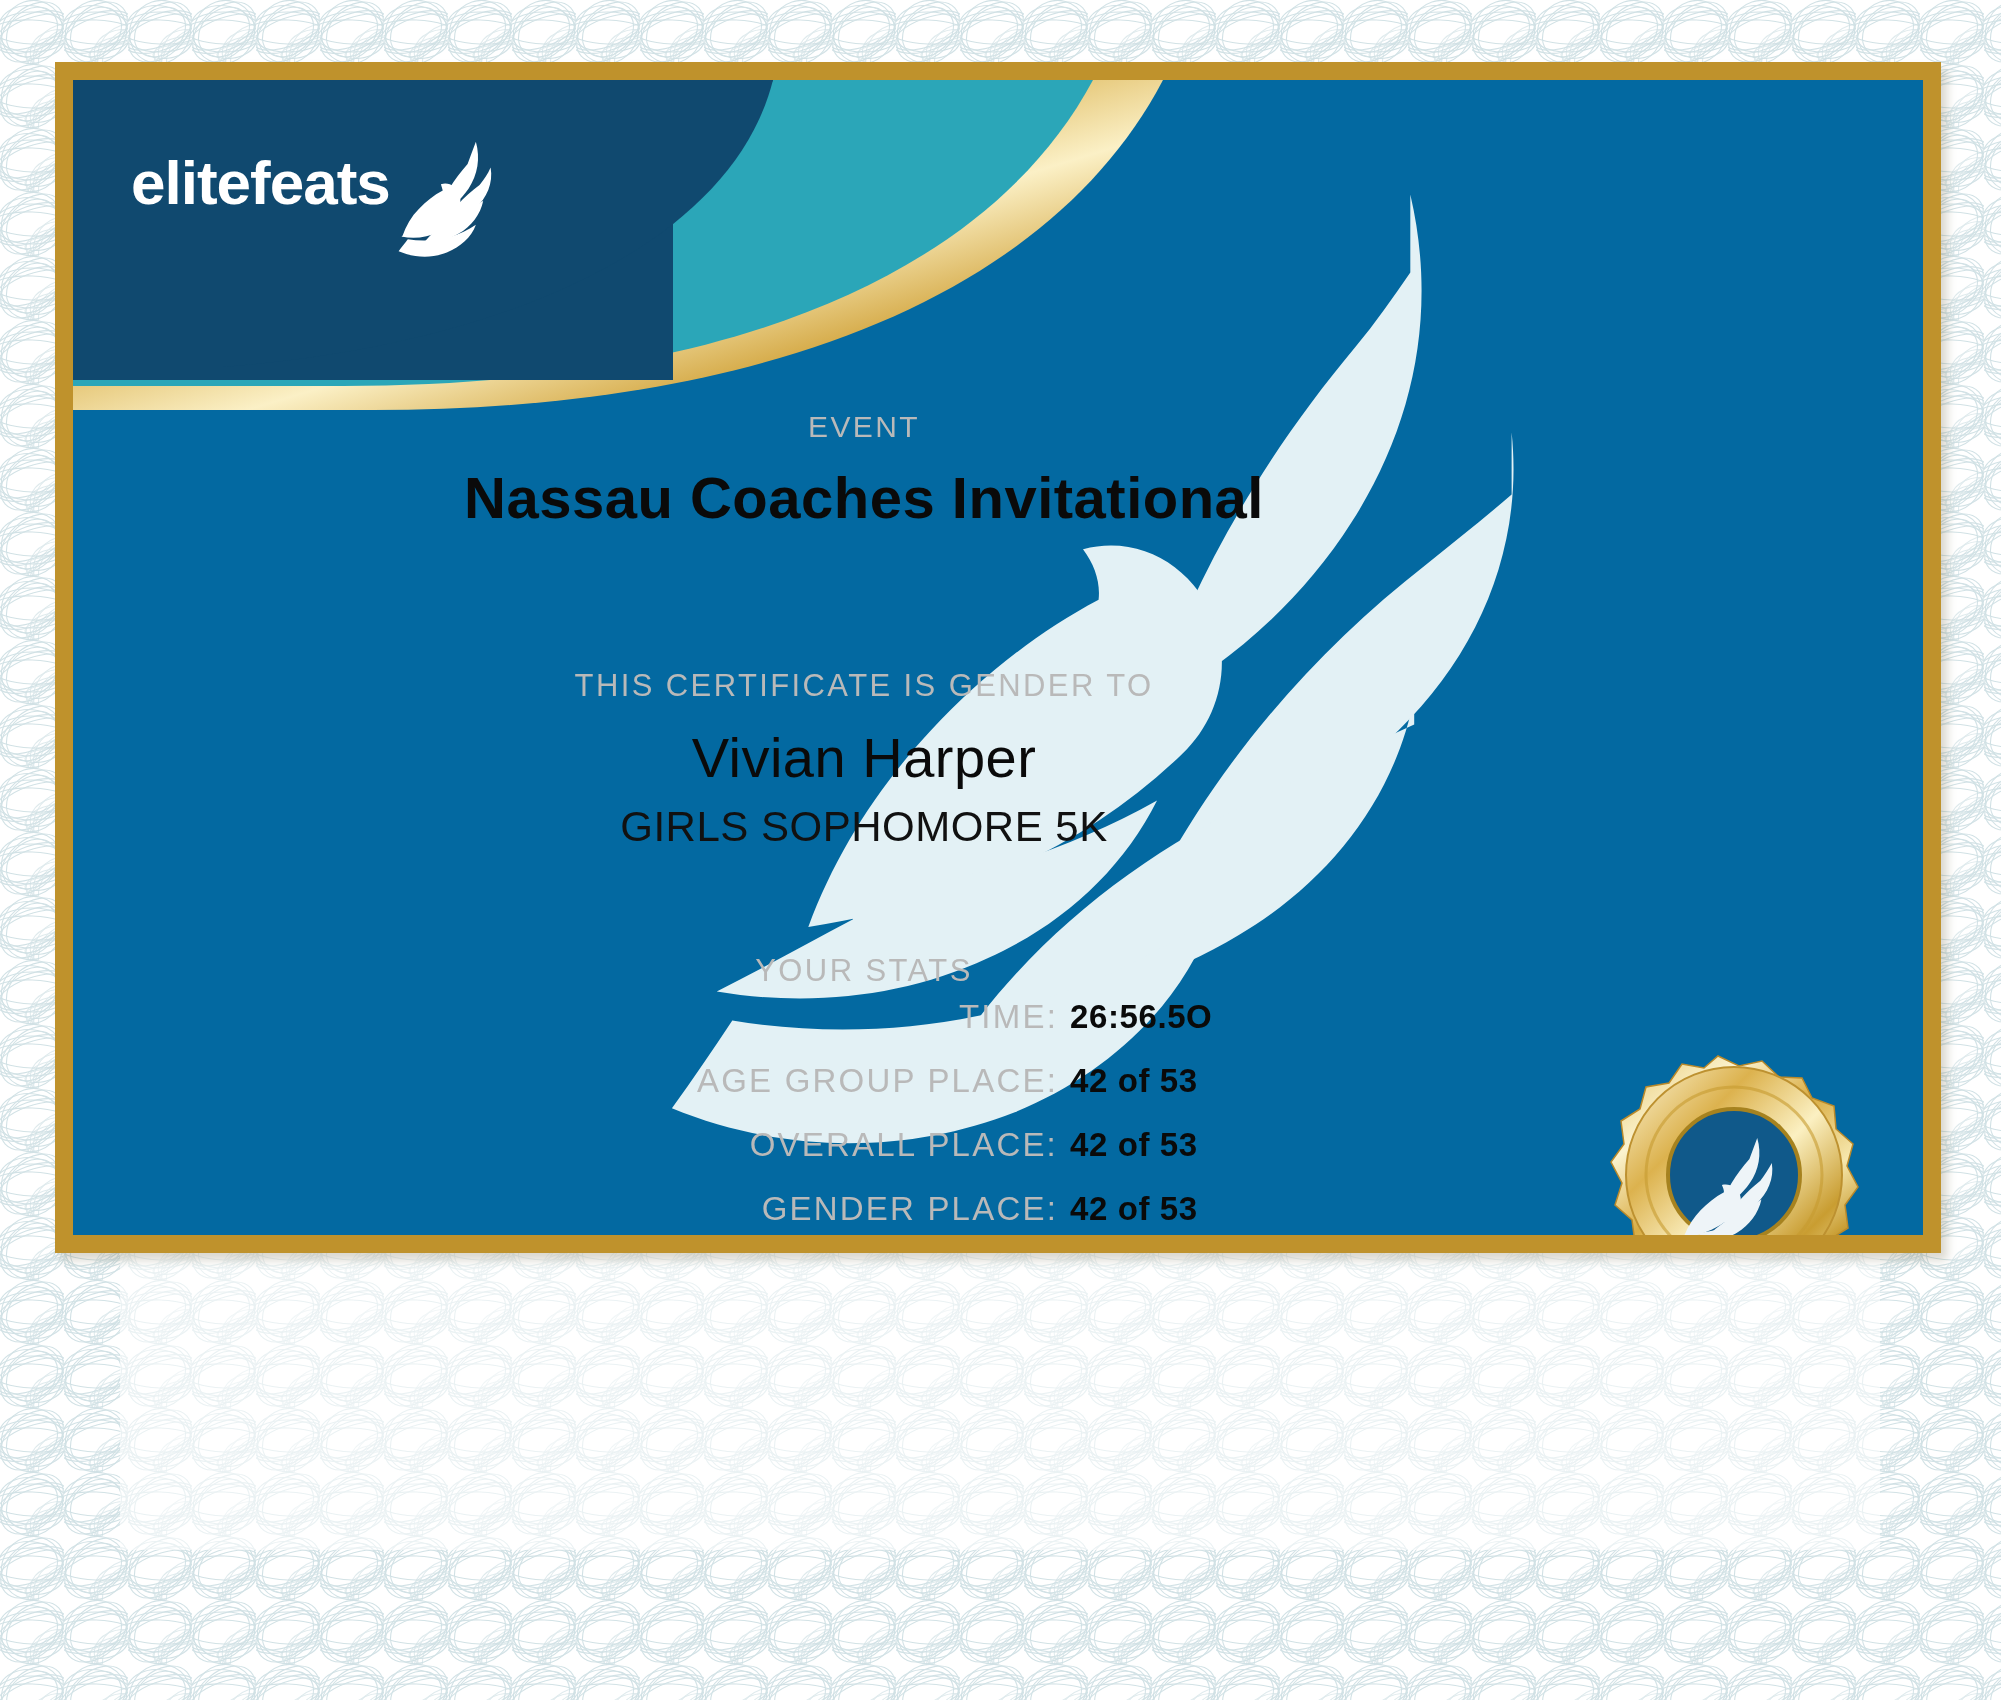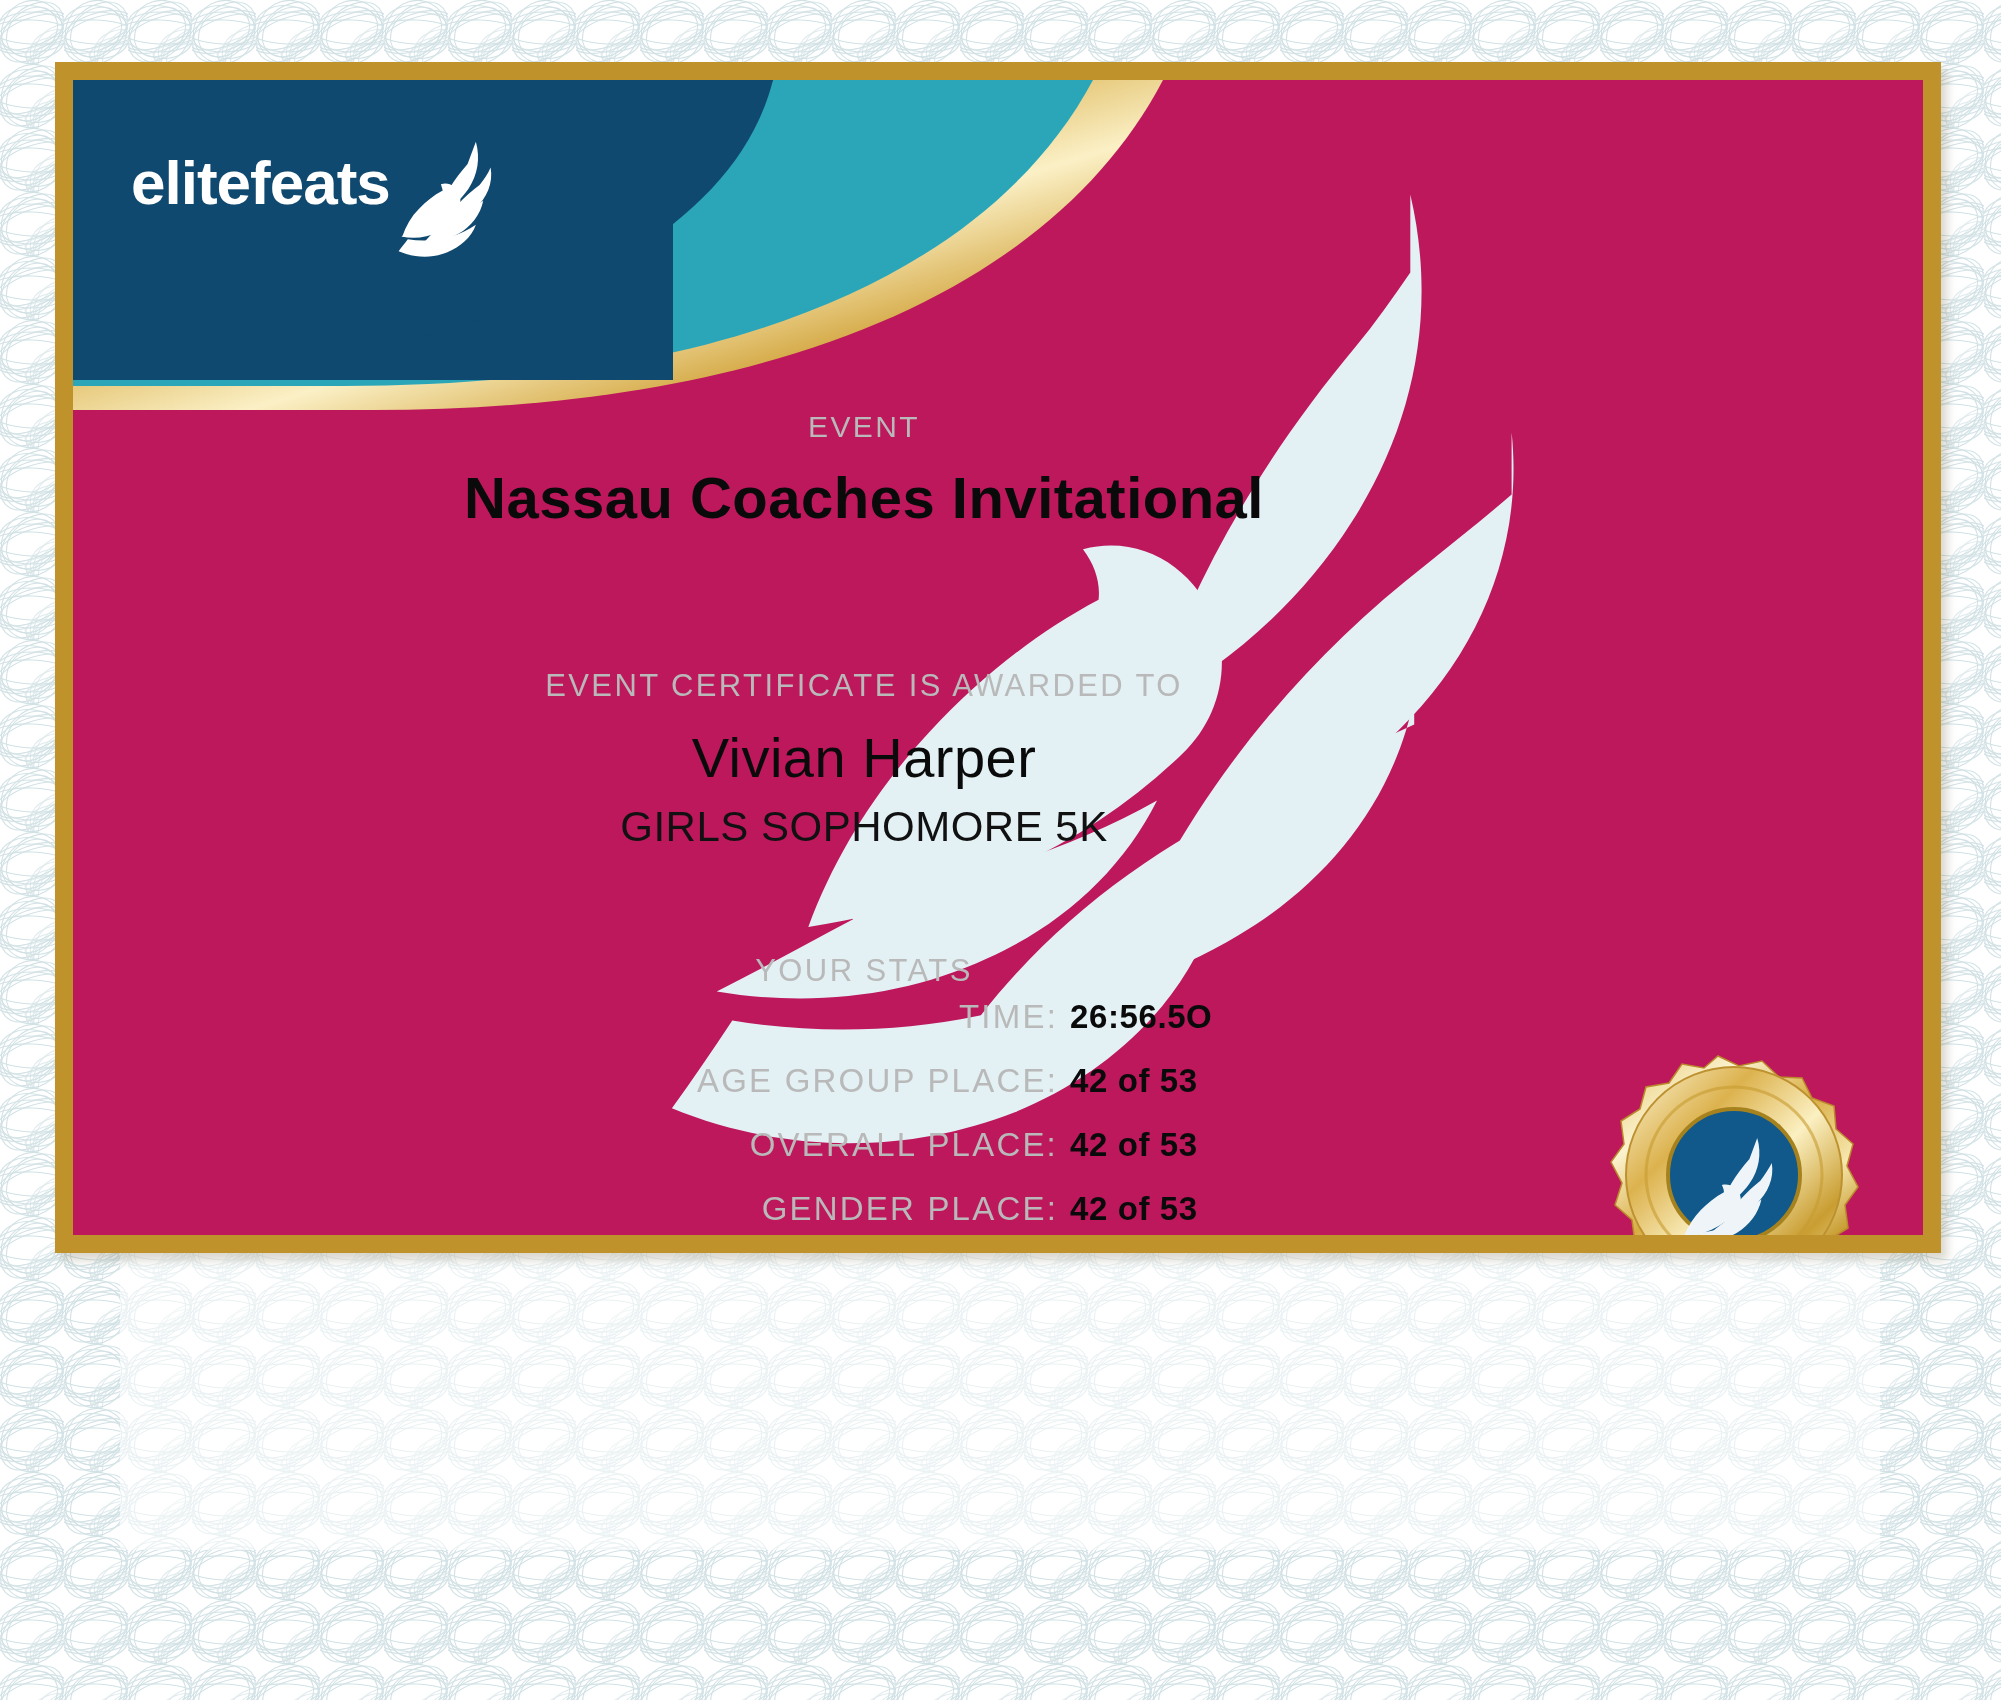--- a/index.html
+++ b/index.html
@@ -24,21 +24,21 @@
     width:1886px;height:1191px;
     box-sizing:border-box;
     background:#ffffff;
     border:18px solid #bf922c;
     box-shadow:6px 7px 9px rgba(120,110,80,.28);
     z-index:2;
     overflow:hidden;
   }
   #cert-inner{
     position:absolute;inset:0;
-    background:#be185d;
+    background:#0369a1;
     overflow:hidden;
   }
 
   
   #watermark{
     position:absolute;
     left:420px;top:60px;
     width:1180px;height:1130px;
     opacity:1;
     pointer-events:none;
@@ -225,21 +225,21 @@
           <path d="M-10 108c26 4 52-1 74-16-5 14-17 24-31 30-17 7-36 6-53-1 3-4 7-9 10-13z"></path>
         </g>
       </g>
     </svg>
 
     <div id="content">
 
       <div id="event-label" class="lbl">EVENT</div>
       <div id="event-name">Nassau Coaches Invitational</div>
 
-      <div id="awarded-label" class="lbl">EVENT CERTIFICATE IS AWARDED TO</div>
+      <div id="awarded-label" class="lbl">THIS CERTIFICATE IS GENDER TO</div>
       <div id="recipient-name">Vivian Harper</div>
       <div id="division-name">GIRLS SOPHOMORE 5K</div>
 
       <div id="stats-label" class="lbl">YOUR STATS</div>
 
       <div id="stats-table">
         <div class="stat-row">
           <div class="stat-key">TIME:</div>
           <div class="stat-val">26:56.5O</div>
         </div>

